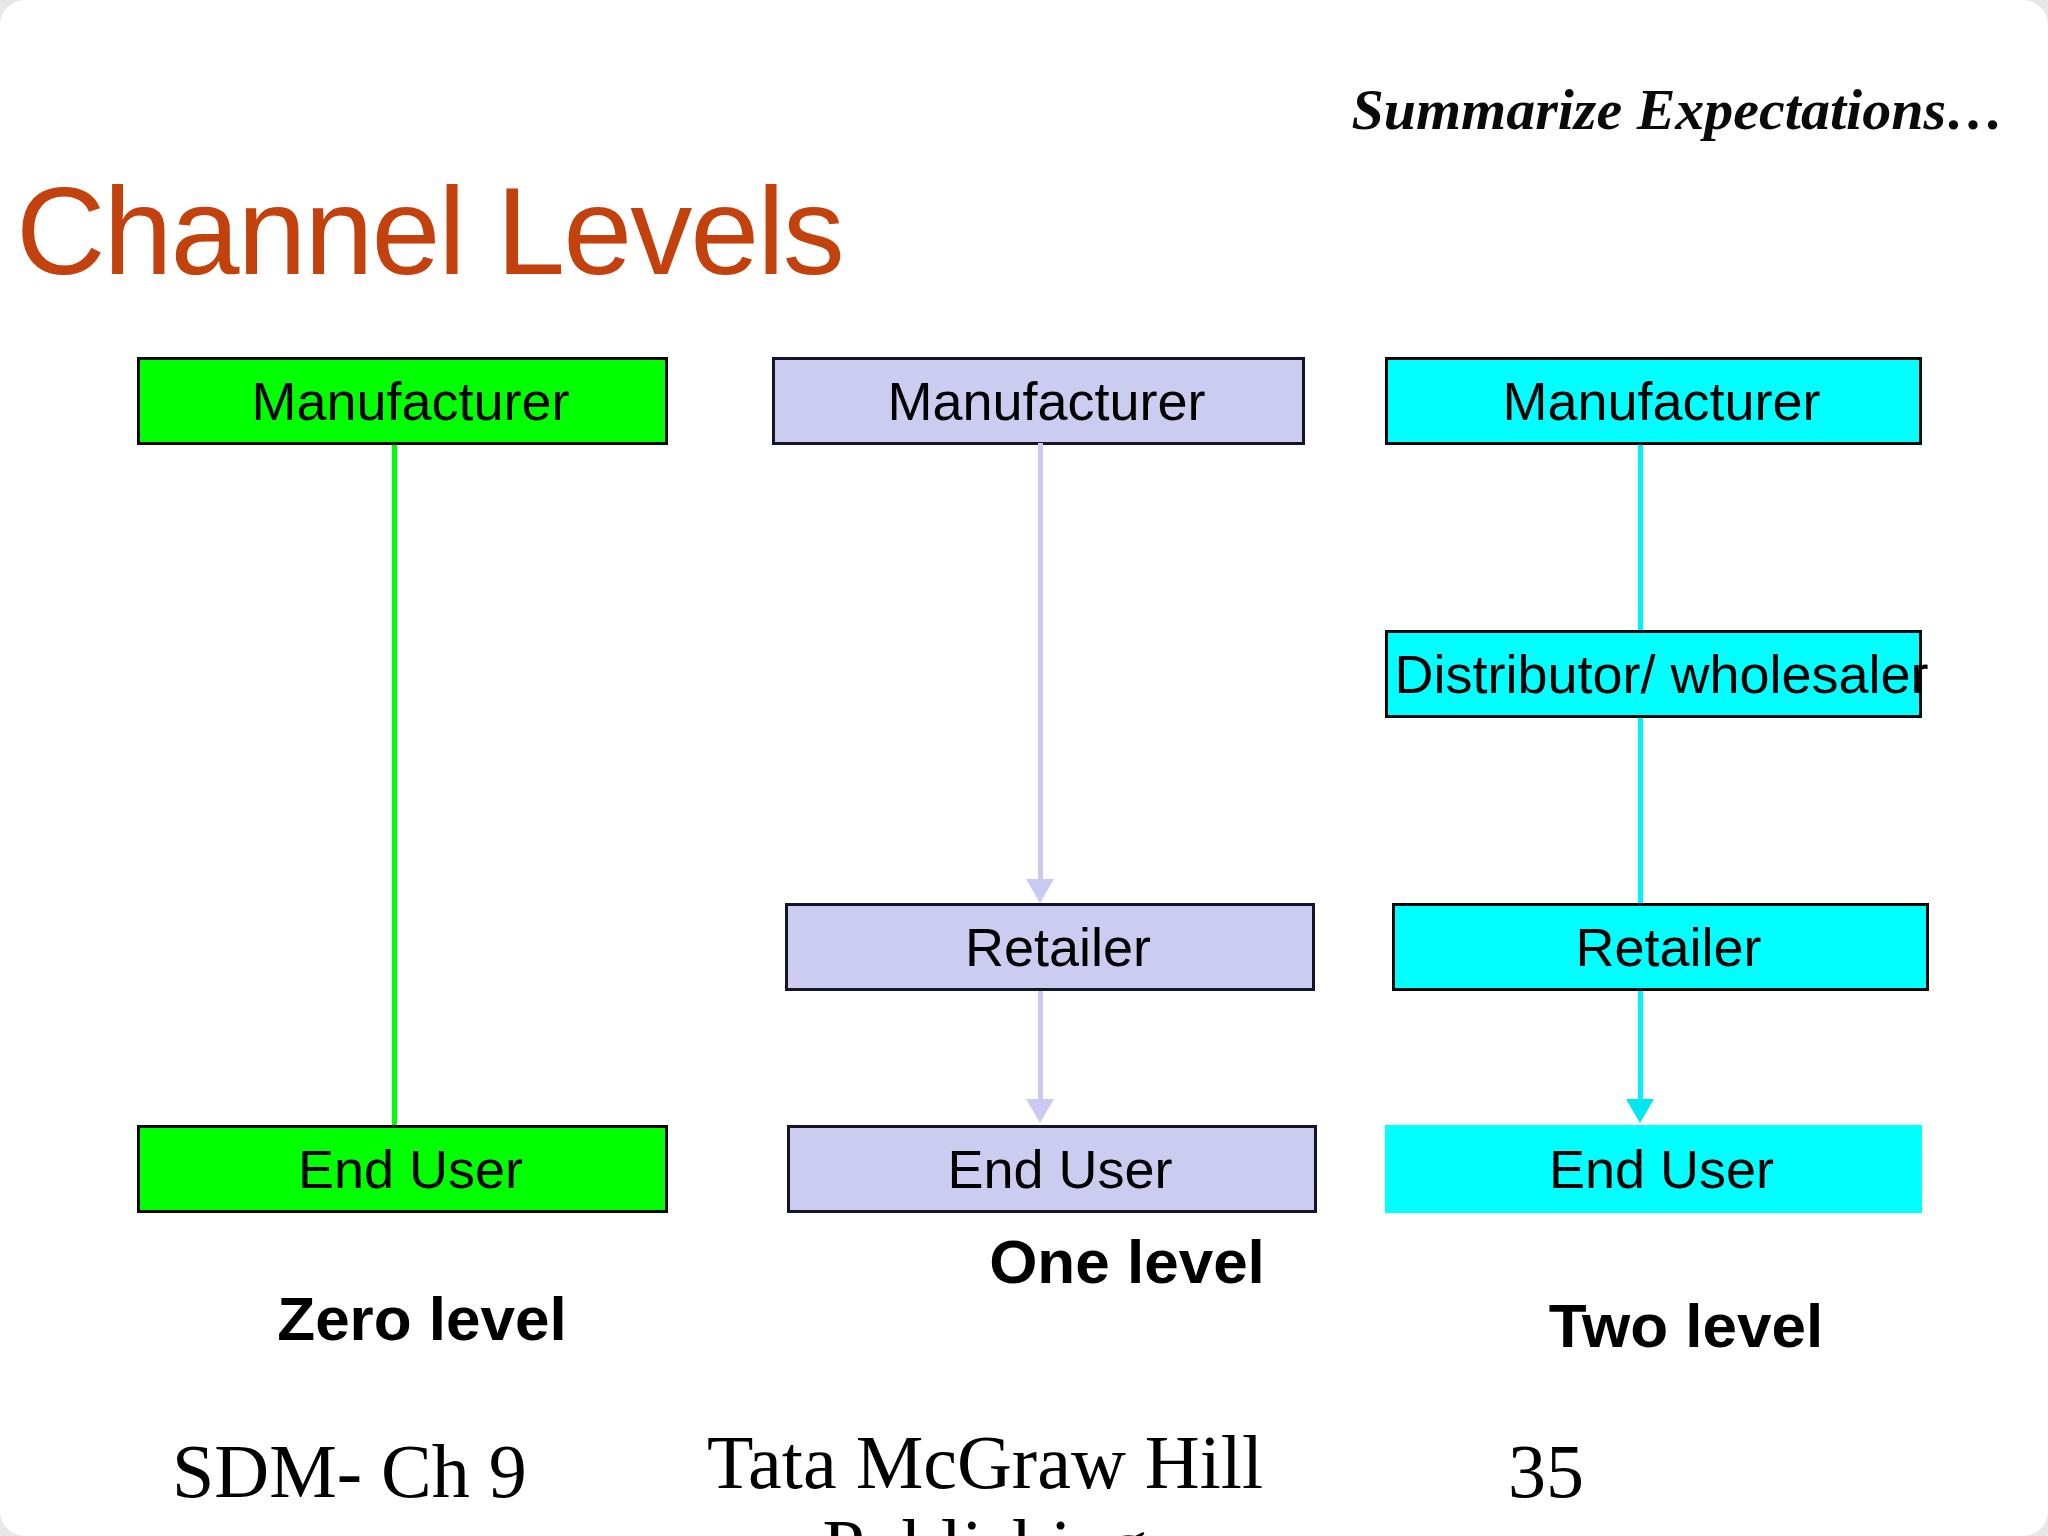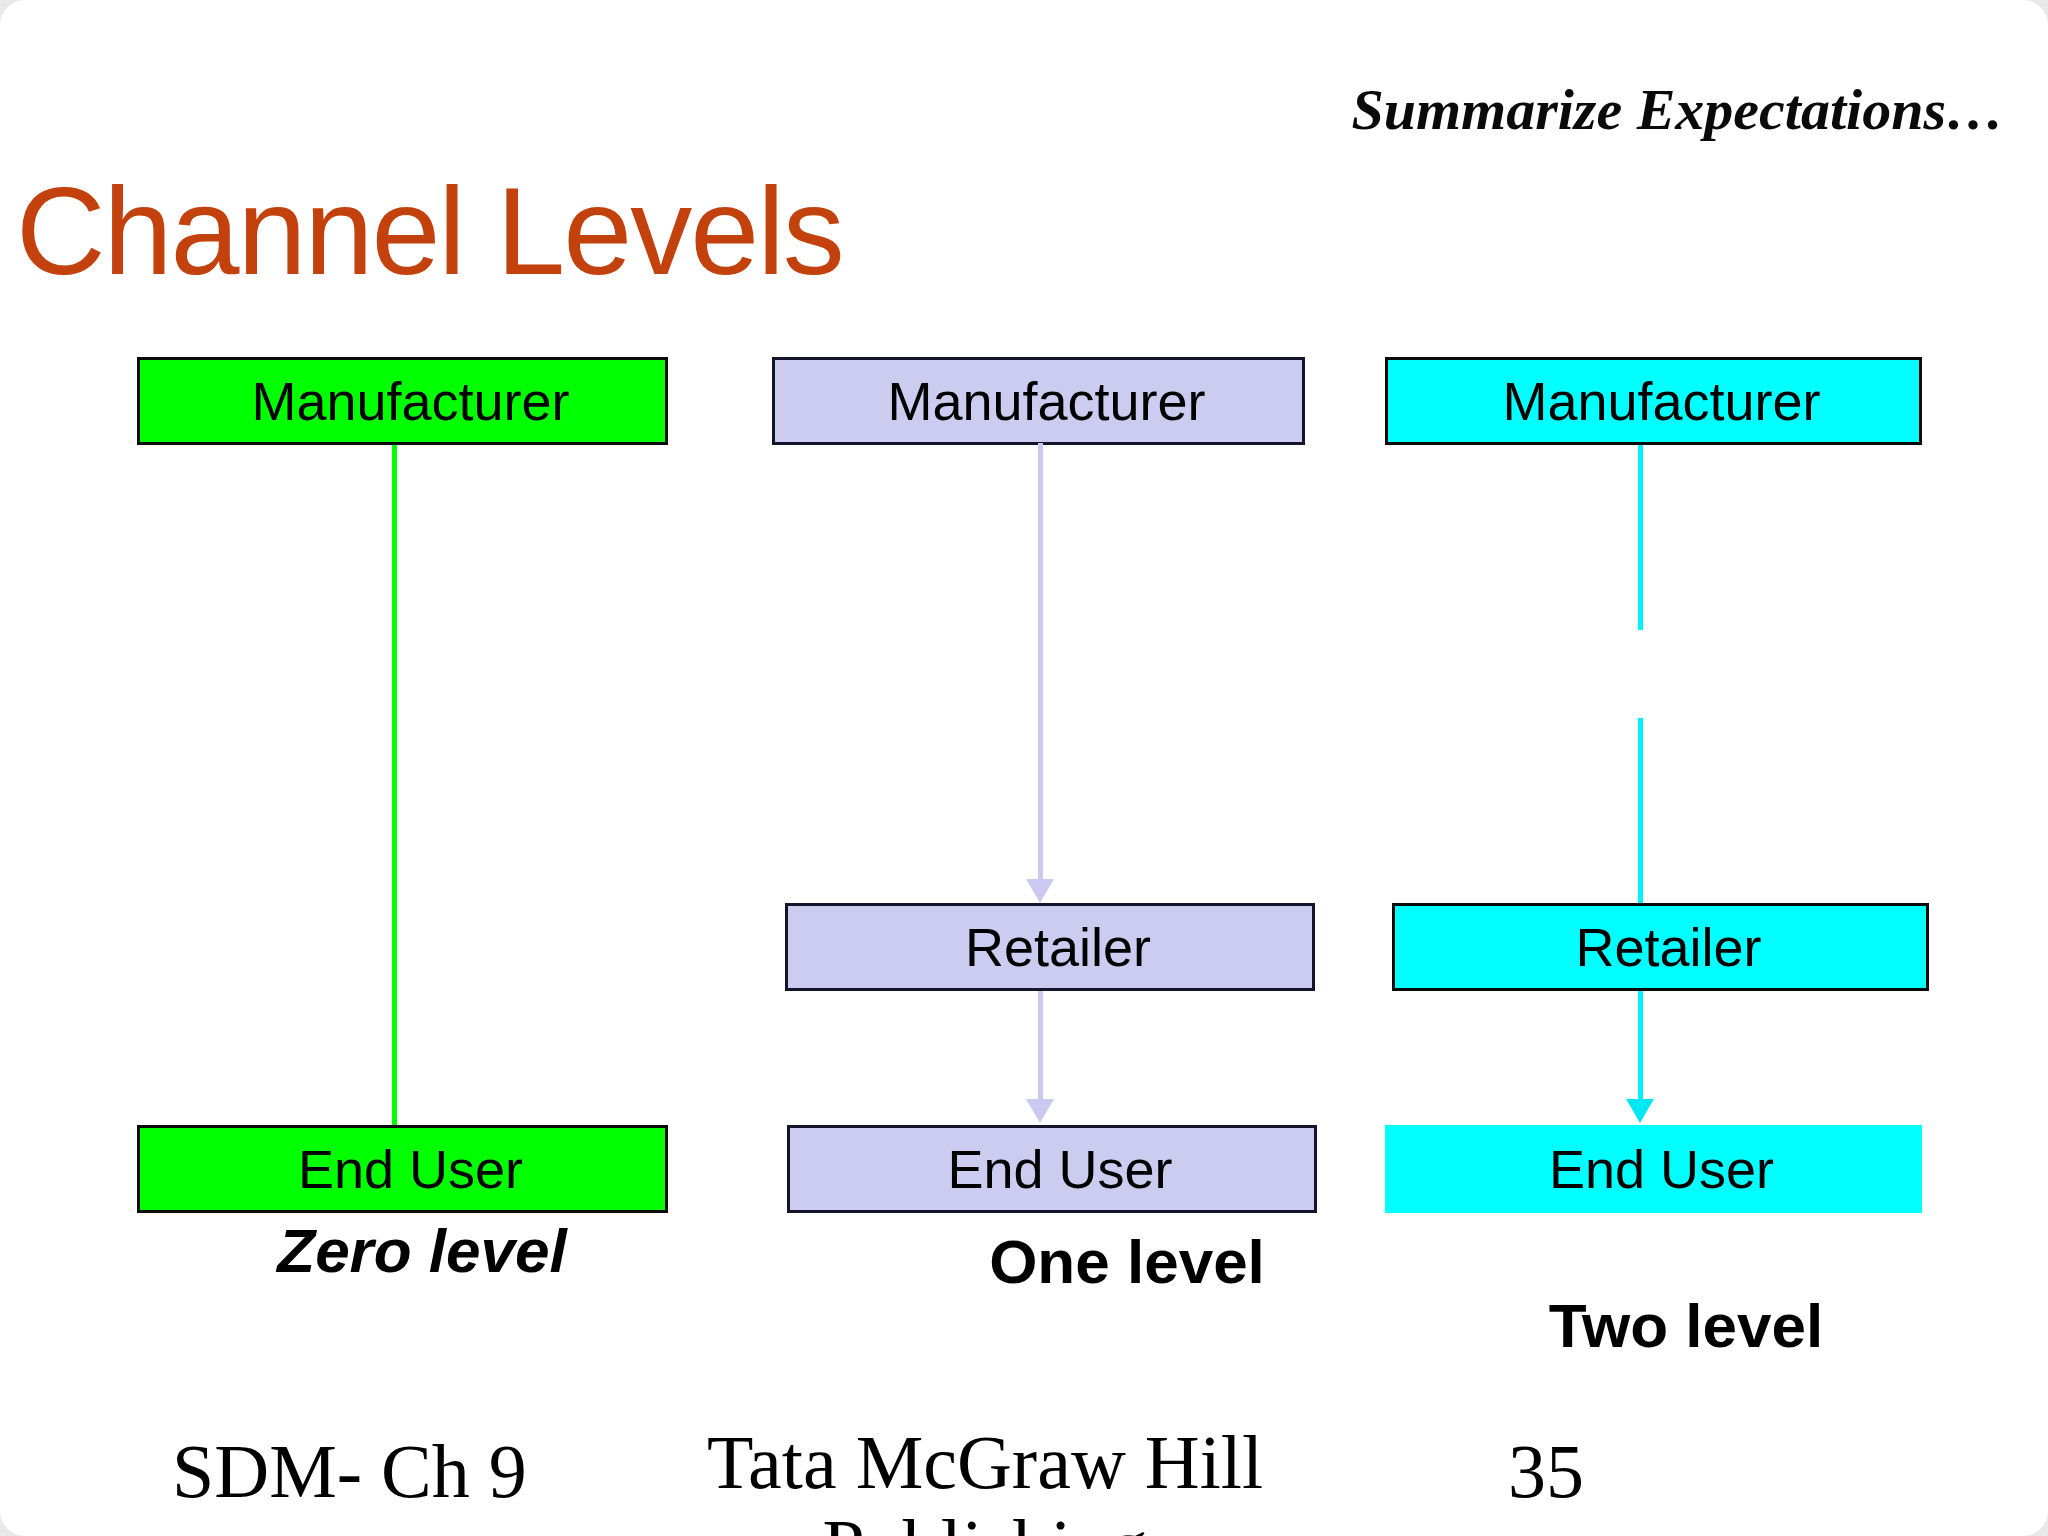--- a/index.html
+++ b/index.html
@@ -59,33 +59,34 @@
 
 <div class="slide">
 
   <div class="tagline">Summarize Expectations…</div>
 
   <div class="title">Channel Levels</div>
 
   <div class="box green" style="left:137px; top:357px; width:531px;">Manufacturer</div>
   <div class="vline green" style="left:392px; top:445px; height:680px;"></div>
   <div class="box green" style="left:137px; top:1125px; width:531px;">End User</div>
-  <div class="level-label" style="left:422px; top:1215px;font-style:italic;">Zero level</div>
+  <div class="level-label" style="left:422px; top:1283px;">Zero level</div>
 
   <div class="box lavender" style="left:772px; top:357px; width:533px;">Manufacturer</div>
   <div class="vline lavender" style="left:1038px; top:443px; height:436px;"></div>
   <div class="arrowhead lavender" style="left:1026px; top:879px;"></div>
   <div class="box lavender" style="left:785px; top:903px; width:530px;">Retailer</div>
   <div class="vline lavender" style="left:1038px; top:991px; height:108px;"></div>
   <div class="arrowhead lavender" style="left:1026px; top:1099px;"></div>
   <div class="box lavender" style="left:787px; top:1125px; width:530px;">End User</div>
   <div class="level-label" style="left:1081px; top:1226px;margin-left:46px;">One level</div>
 
   <div class="box cyan" style="left:1385px; top:357px; width:537px;">Manufacturer</div>
   <div class="vline cyan" style="left:1638px; top:445px; height:185px;"></div>
+  <div class="box cyan" style="left:1385px; top:630px; width:537px;">Distributor/ wholesaler</div>
   <div class="vline cyan" style="left:1638px; top:718px; height:185px;"></div>
   <div class="box cyan" style="left:1392px; top:903px; width:537px;">Retailer</div>
   <div class="vline cyan" style="left:1638px; top:991px; height:108px;"></div>
   <div class="arrowhead cyan" style="left:1626px; top:1099px;"></div>
   <div class="box cyan noborder" style="left:1385px; top:1125px; width:537px;">End User</div>
   <div class="level-label" style="left:1686px; top:1290px;">Two level</div>
 
   <div class="footer-text" style="left:172px; top:1428px;">SDM- Ch 9</div>
   <div class="footer-text footer-center" style="left:985px; top:1420px;">
     <div>Tata McGraw Hill</div>

